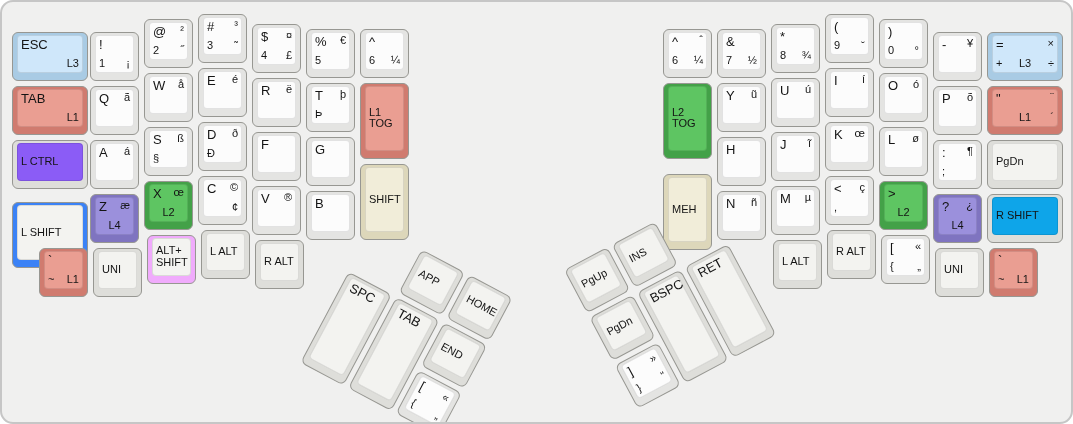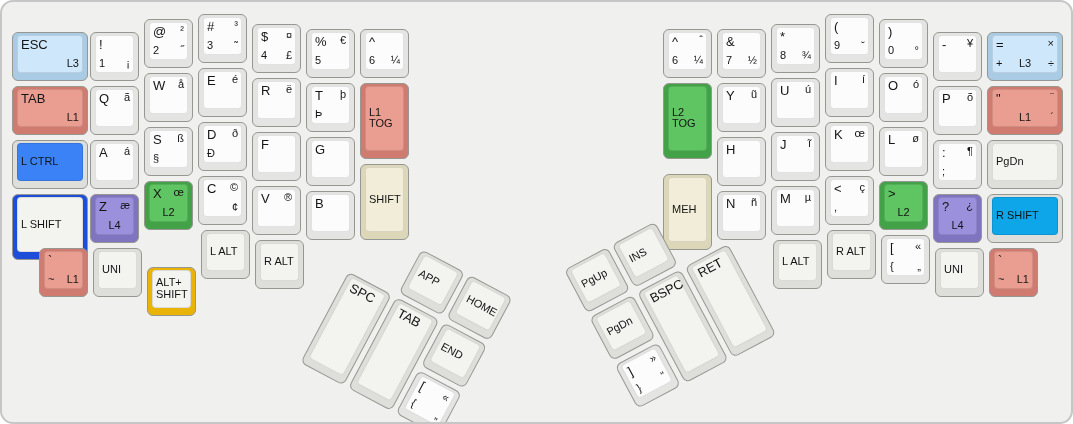--- a/index.html
+++ b/index.html
@@ -54,27 +54,27 @@
   </div>
       <div class="key" style="left: 10px; top: 84px; width: 76px; height: 49px; background: rgb(208, 123, 111);">
     <div class="keycap-top" style="background: rgb(234, 158, 146);">
       <span class="leg leg-tl">TAB</span>
 
       <span class="leg leg-br">L1</span>
 
     </div>
   </div>
       <div class="key" style="left: 10px; top: 138px; width: 76px; height: 49px; background: rgb(222, 222, 218);">
-    <div class="keycap-top" style="background: #3b82f6;">
+    <div class="keycap-top" style="background: #8b5cf6;">
 
       <span class="leg leg-ml">L CTRL</span>
 
     </div>
   </div>
-      <div class="key" style="left: 10px; top: 192px; width: 76px; height: 66px; background: #1d4ed8;">
+      <div class="key" style="left: 10px; top: 200px; width: 76px; height: 66px; background: #3b82f6;">
     <div class="keycap-top" style="background: rgb(243, 243, 240);">
 
       <span class="leg leg-ml">L SHIFT</span>
 
     </div>
   </div>
       <div class="key" style="left: 88px; top: 30px; width: 49px; height: 49px; background: rgb(228, 228, 226);">
     <div class="keycap-top" style="background: rgb(252, 252, 252);">
       <span class="leg leg-tl">!</span>
 
@@ -267,21 +267,21 @@
 
     </div>
   </div>
       <div class="key" style="left: 91px; top: 246px; width: 49px; height: 49px; background: rgb(222, 222, 218);">
     <div class="keycap-top" style="background: rgb(243, 243, 240);">
 
       <span class="leg leg-ml">UNI</span>
 
     </div>
   </div>
-      <div class="key" style="left: 145px; top: 233px; width: 49px; height: 49px; background: #eab308; margin-top: 32px;">
+      <div class="key" style="left: 145px; top: 233px; width: 49px; height: 49px; background: #f0abfc;">
     <div class="keycap-top" style="background: rgb(243, 243, 240);">
 
       <span class="leg leg-ml">ALT+
 SHIFT</span>
 
     </div>
   </div>
       <div class="key" style="left: 199px; top: 228px; width: 49px; height: 49px; background: rgb(222, 222, 218);">
     <div class="keycap-top" style="background: rgb(243, 243, 240);">
 

